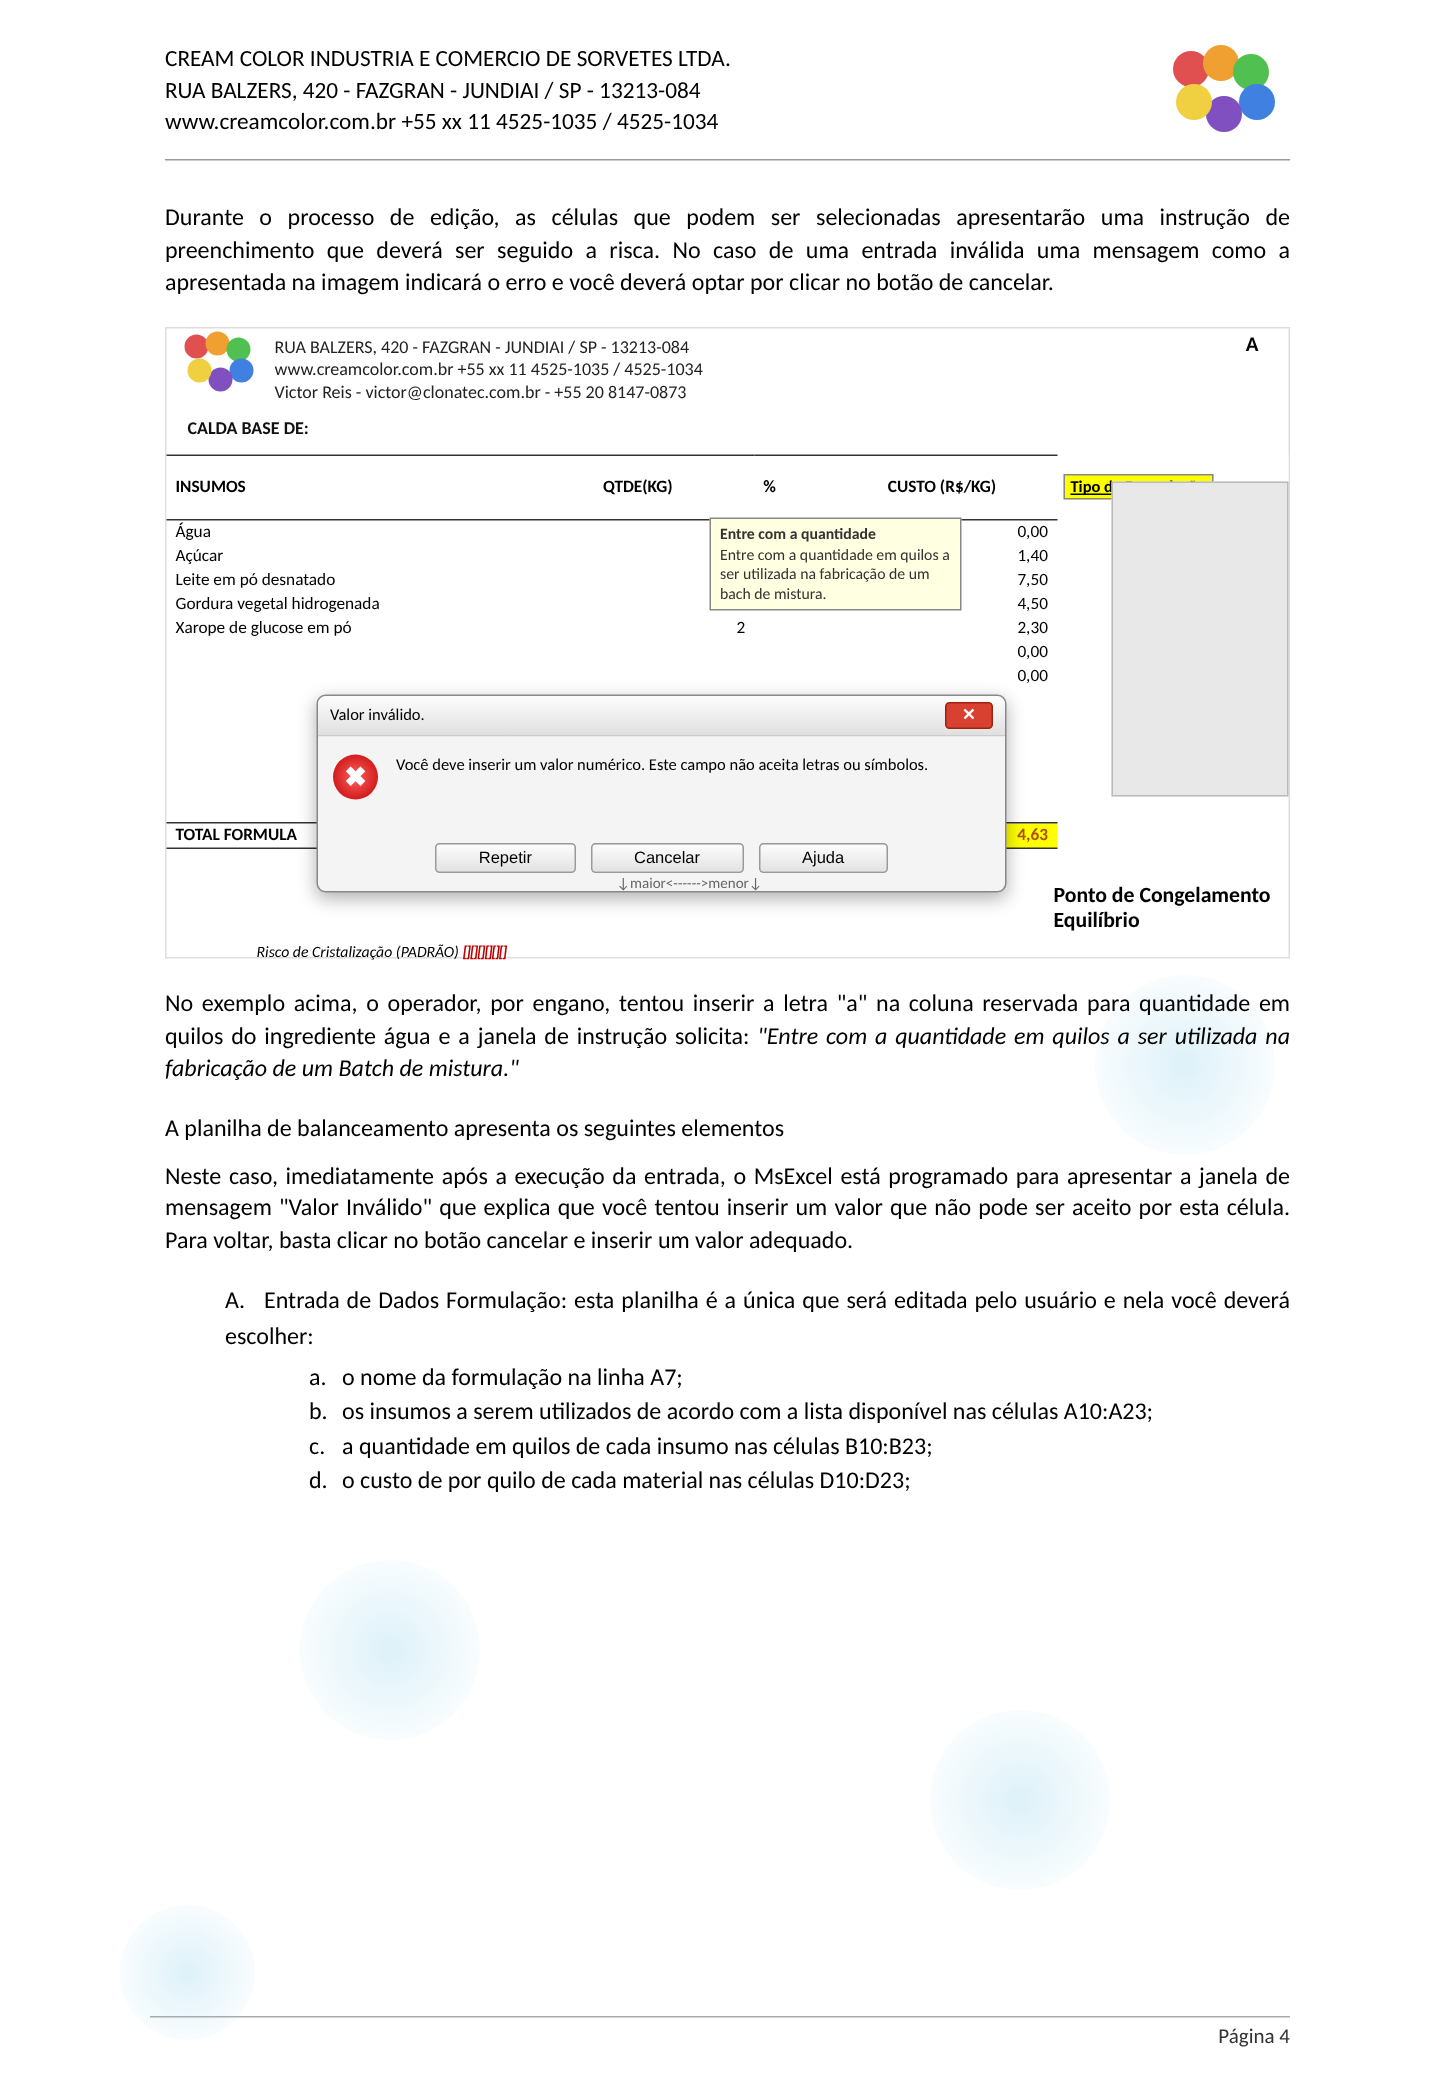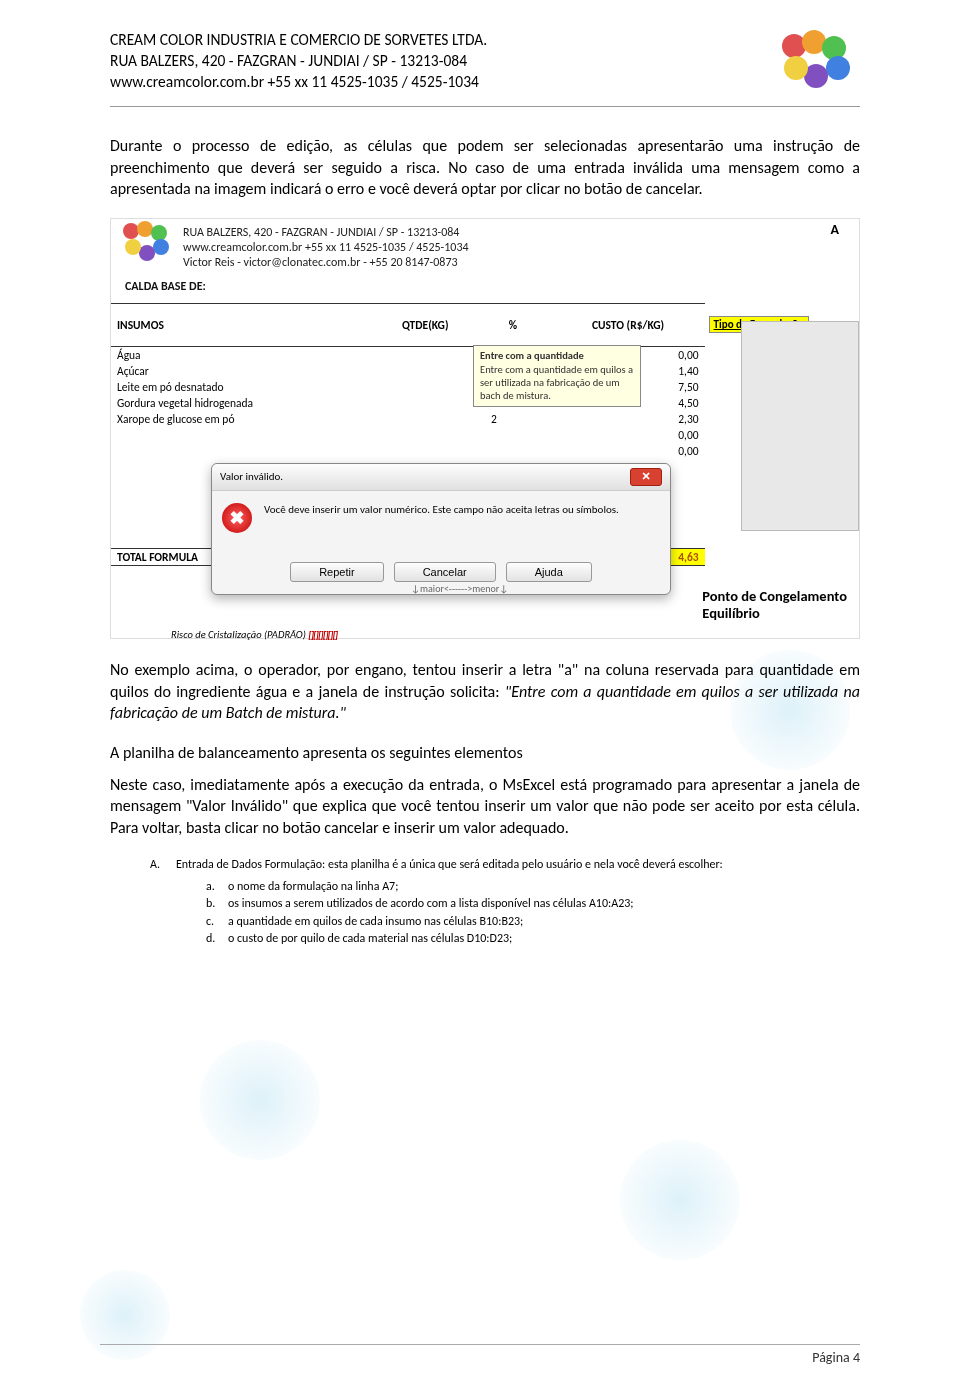--- a/index.html
+++ b/index.html
@@ -62,21 +62,21 @@
   .dialog-icon { width:30px; height:30px; border-radius:50%; background:radial-gradient(#ff6060,#c00000); display:flex; align-items:center; justify-content:center; color:#fff; font-weight:bold; font-size:18px;}
   .dialog-btns { display:flex; justify-content:center; gap:10px; padding:6px 0 12px 0;}
   .dbtn { background:linear-gradient(#fdfdfd,#e2e2e2); border:1px solid #999; border-radius:3px; padding:3px 28px; font-size:11px; cursor:pointer;margin-top:17px;}
   .total-row td { border-top:1px solid #333; border-bottom:1px solid #333; font-weight:bold; padding:3px 6px; }
   .total-row .hl { background:#ffff00; color:#b05000; text-align:right;}
   .risco { text-align:right; padding:6px 10px 2px 0; font-size:10.5px; font-style:italic;}
   .risco .boxes { display:inline-block; letter-spacing:-1px; color:#c00000; font-weight:bold;}
   .menor { text-align:center; font-size:10px; color:#666;}
   .ponto { position:absolute; right:12px; bottom:6px; font-weight:bold; font-size:14.5px; line-height:1.2;}
   .italic { font-style: italic; }
-  .section-list { font-size:12px; line-height:1.45; }
+  .section-list { font-size:16px; line-height:1.45; }
   .list-A { margin: 0 0 4px 40px; }
   .list-A .li-label { display:inline-block; width:26px;}
   .sub-list { margin-left: 96px; }
   .sub-list .li-label { display:inline-block; width:22px;}
   .footer { position:absolute; bottom:24px; left:100px; right:100px; border-top:1px solid #aaa; padding-top:4px; text-align:right; font-size:14px; color:#333;}
   .just { text-align: justify; }
 </style>
 </head>
 <body>
 

